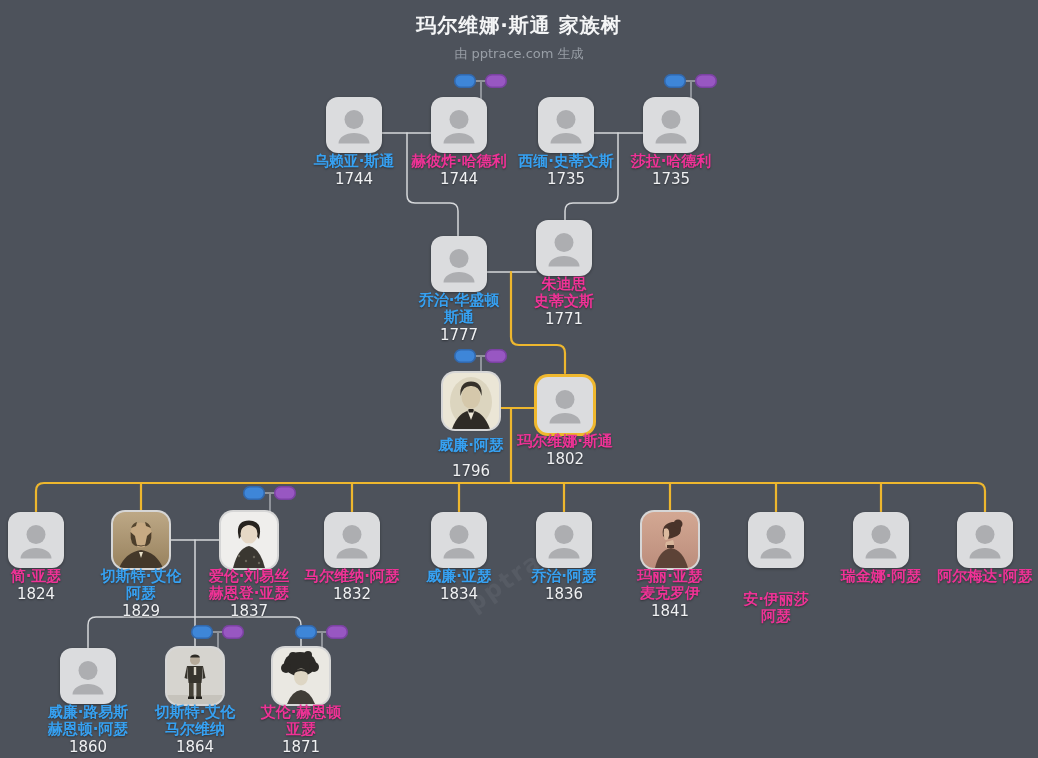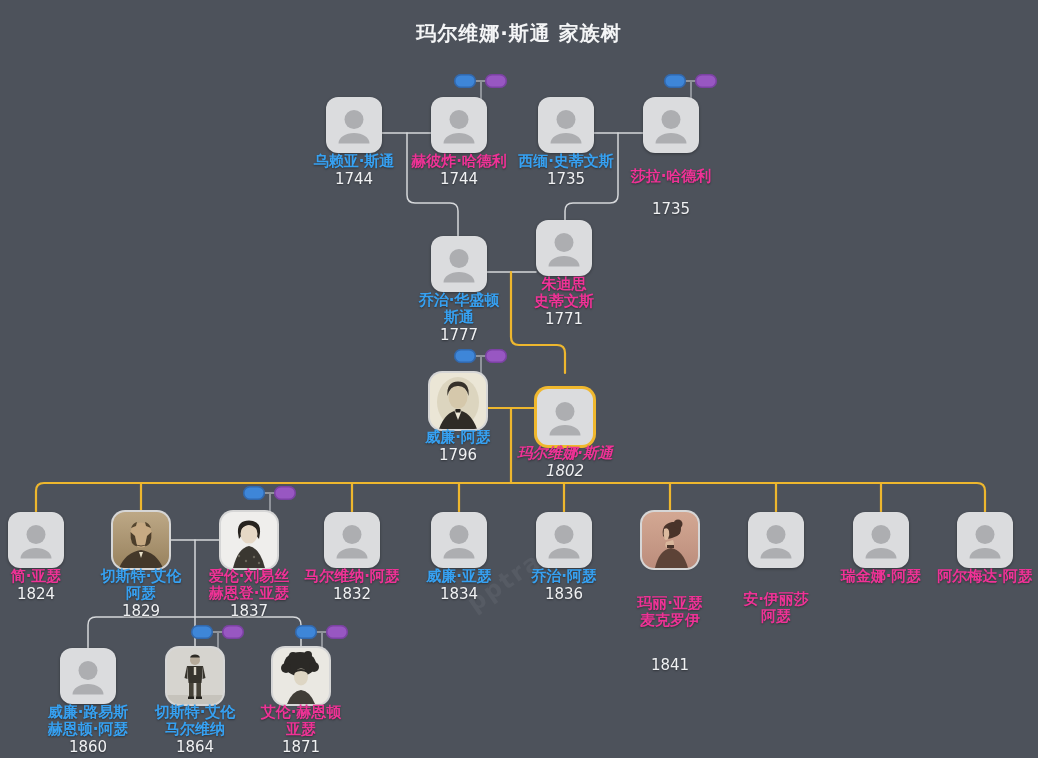--- a/index.html
+++ b/index.html
@@ -2,21 +2,21 @@
 <html style="--bg: #4d525b; --male: #36a1f2; --female: #ef3296; --year: #f0f1f3; --lineage: #eeb72e; --relation: #d5d7da; --pill-blue: #3e86d8; --pill-purple: #9857c2; --highlight: #f0b82e;"><head>
 <meta charset="utf-8">
 <style>
   html,body{margin:0;padding:0;background:#3a3e46;}
   .canvas{
     position:relative;width:1038px;height:758px;overflow:hidden;
     background:var(--bg,#4d525b);
     font-family:"DejaVu Sans","Liberation Sans",sans-serif;
   }
   .header{position:absolute;top:12px;left:0;width:100%;text-align:center;z-index:5;}
-  .title{font-size:20px;font-weight:bold;color:#f4f5f6;letter-spacing:1px;margin-top:8px;}
+  .title{font-size:20px;font-weight:bold;color:#f4f5f6;letter-spacing:1px;}
   .subtitle{margin-top:6px;font-size:13px;color:#999fa7;}
   svg.connectors{position:absolute;left:0;top:0;z-index:1;}
   svg.connectors path{fill:none;stroke-linecap:round;}
   path.relation{stroke:var(--relation,#d5d7da);stroke-width:1.5px;}
   path.lineage{stroke:var(--lineage,#eeb72e);stroke-width:2.2px;}
   .watermark{
     position:absolute;z-index:2;font-size:24px;font-weight:bold;
     color:rgba(255,255,255,0.055);transform:rotate(-35deg);transform-origin:left center;
     letter-spacing:2px;pointer-events:none;
   }
@@ -43,20 +43,21 @@
   .name.male{color:var(--male,#36a1f2);}
   .name.female{color:var(--female,#ef3296);}
   .year{font-size:15px;line-height:18px;color:var(--year,#f0f1f3);text-align:center;text-shadow:0 1px 2px rgba(0,0,0,.4);}
 </style>
 </head>
 <body>
 
 <div class="canvas">
   <div class="header">
     <div class="title">玛尔维娜·斯通 家族树</div>
+    <div class="subtitle">由 pptrace.com 生成</div>
   </div>
 
   <svg class="connectors" width="1038" height="758" viewBox="0 0 1038 758" xmlns="http://www.w3.org/2000/svg">
       <path d="M382 133 H431" class="relation"></path>
       <path d="M594 133 H643" class="relation"></path>
       <path d="M407 133 V195 Q407 203 415 203 H450 Q458 203 458 211 V236" class="relation"></path>
       <path d="M618 133 V195 Q618 203 610 203 H573 Q565 203 565 211 V236" class="relation"></path>
       <path d="M487 272 H536" class="relation"></path>
       <path d="M169 540 H221" class="relation"></path>
       <path d="M195 540 V648" class="relation"></path>
@@ -144,21 +145,21 @@
           <svg viewBox="0 0 56 56" xmlns="http://www.w3.org/2000/svg">
             <circle cx="28" cy="22.5" r="9.5" fill="#adaeb1"></circle>
             <path d="M12.5 46.5 a15.5 10.5 0 0 1 31 0 Z" fill="#adaeb1"></path>
           </svg>
         </div>
         <div class="name male">
           <div>西缅·史蒂文斯</div>
         </div>
         <div class="year">1735</div>
       </div>
-      <div class="person" style="left: 611px; top: 97px; gap: 15px;">
+      <div class="person" style="left: 611px; top: 97px;">
         <div class="person-box">
           <svg viewBox="0 0 56 56" xmlns="http://www.w3.org/2000/svg">
             <circle cx="28" cy="22.5" r="9.5" fill="#adaeb1"></circle>
             <path d="M12.5 46.5 a15.5 10.5 0 0 1 31 0 Z" fill="#adaeb1"></path>
           </svg>
         </div>
         <div class="name female">
           <div>莎拉·哈德利</div>
         </div>
         <div class="year">1735</div>
@@ -182,38 +183,38 @@
             <circle cx="28" cy="22.5" r="9.5" fill="#adaeb1"></circle>
             <path d="M12.5 46.5 a15.5 10.5 0 0 1 31 0 Z" fill="#adaeb1"></path>
           </svg>
         </div>
         <div class="name female">
           <div>朱迪思</div>
           <div>史蒂文斯</div>
         </div>
         <div class="year">1771</div>
       </div>
-      <div class="person portrait" style="left: 398px; top: 373px;">
+      <div class="person portrait" style="left: 411px; top: 373px; gap: 8px;">
         <div class="person-box">
           <svg viewBox="0 0 56 56" xmlns="http://www.w3.org/2000/svg">
             <rect width="56" height="56" fill="#ebe6d6"></rect>
             <ellipse cx="28" cy="29" rx="21" ry="25" fill="#dcd5bf"></ellipse>
             <path d="M9 56 Q15 39 28 37 Q41 39 47 56 Z" fill="#2f2b26"></path>
             <path d="M24.5 38 L28 47 L31.5 38 Z" fill="#efe9d8"></path>
             <rect x="25.5" y="36" width="5" height="3.5" fill="#26221e"></rect>
             <ellipse cx="28" cy="24" rx="9.5" ry="11.5" fill="#d5c8ab"></ellipse>
             <path d="M17.5 23 Q16 9 28 8.5 Q40 9 38.5 23 Q36 12.5 28 13 Q20 12.5 17.5 23 Z" fill="#36312a"></path>
           </svg>
         </div>
         <div class="name male">
           <div>威廉·阿瑟</div>
         </div>
         <div class="year">1796</div>
       </div>
-      <div class="person highlighted" style="left: 505px; top: 389px; font-style: italic;">
+      <div class="person highlighted" style="left: 505px; top: 377px;">
         <div class="person-box">
           <svg viewBox="0 0 56 56" xmlns="http://www.w3.org/2000/svg">
             <circle cx="28" cy="22.5" r="9.5" fill="#adaeb1"></circle>
             <path d="M12.5 46.5 a15.5 10.5 0 0 1 31 0 Z" fill="#adaeb1"></path>
           </svg>
         </div>
         <div class="name female">
           <div>玛尔维娜·斯通</div>
         </div>
         <div class="year">1802</div>
@@ -306,21 +307,21 @@
           <svg viewBox="0 0 56 56" xmlns="http://www.w3.org/2000/svg">
             <circle cx="28" cy="22.5" r="9.5" fill="#adaeb1"></circle>
             <path d="M12.5 46.5 a15.5 10.5 0 0 1 31 0 Z" fill="#adaeb1"></path>
           </svg>
         </div>
         <div class="name male">
           <div>乔治·阿瑟</div>
         </div>
         <div class="year">1836</div>
       </div>
-      <div class="person portrait" style="left: 610px; top: 512px; gap: 27px;">
+      <div class="person portrait" style="left: 610px; top: 512px;">
         <div class="person-box">
           <svg viewBox="0 0 56 56" xmlns="http://www.w3.org/2000/svg">
             <defs>
               <linearGradient id="swp" x1="0" y1="0" x2="0" y2="1">
                 <stop offset="0" stop-color="#d3a893"></stop>
                 <stop offset="1" stop-color="#bc8d7c"></stop>
               </linearGradient>
             </defs>
             <rect width="56" height="56" fill="url(#swp)"></rect>
             <path d="M13 56 Q17 38 29 36 Q41 38 46 56 Z" fill="#5d4337"></path>

